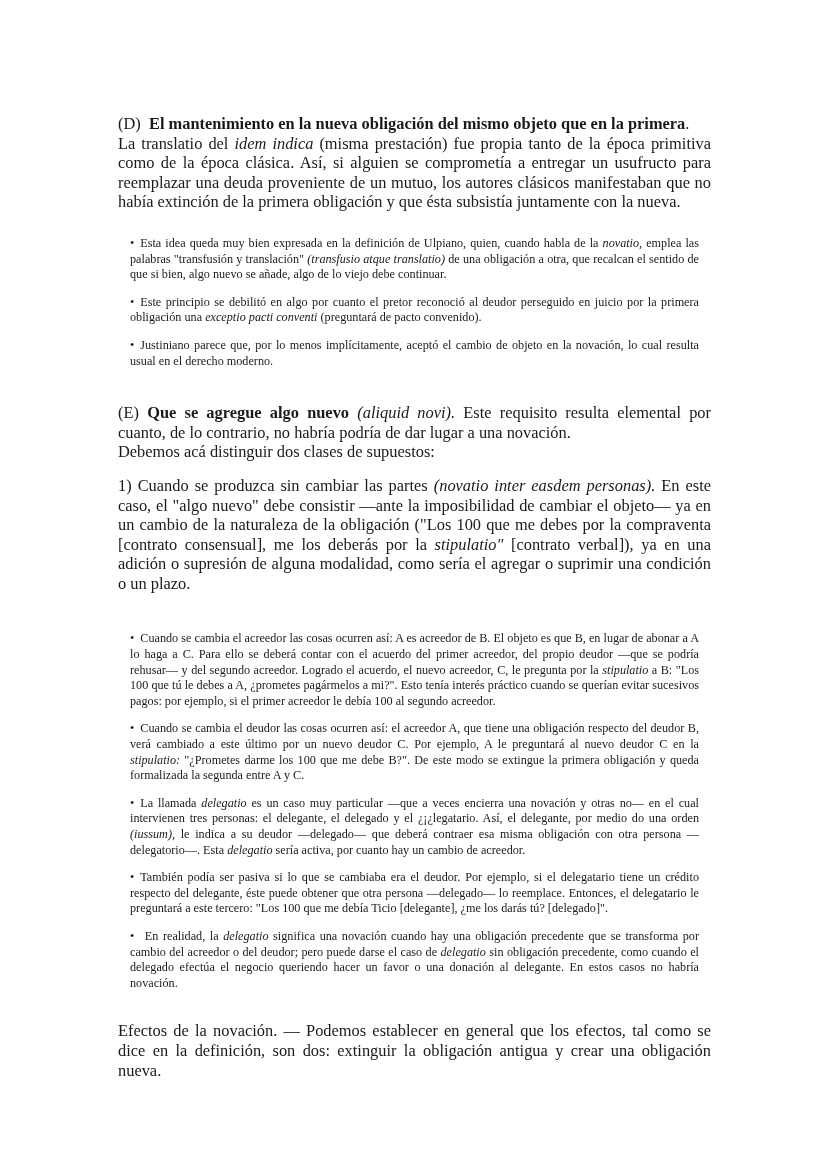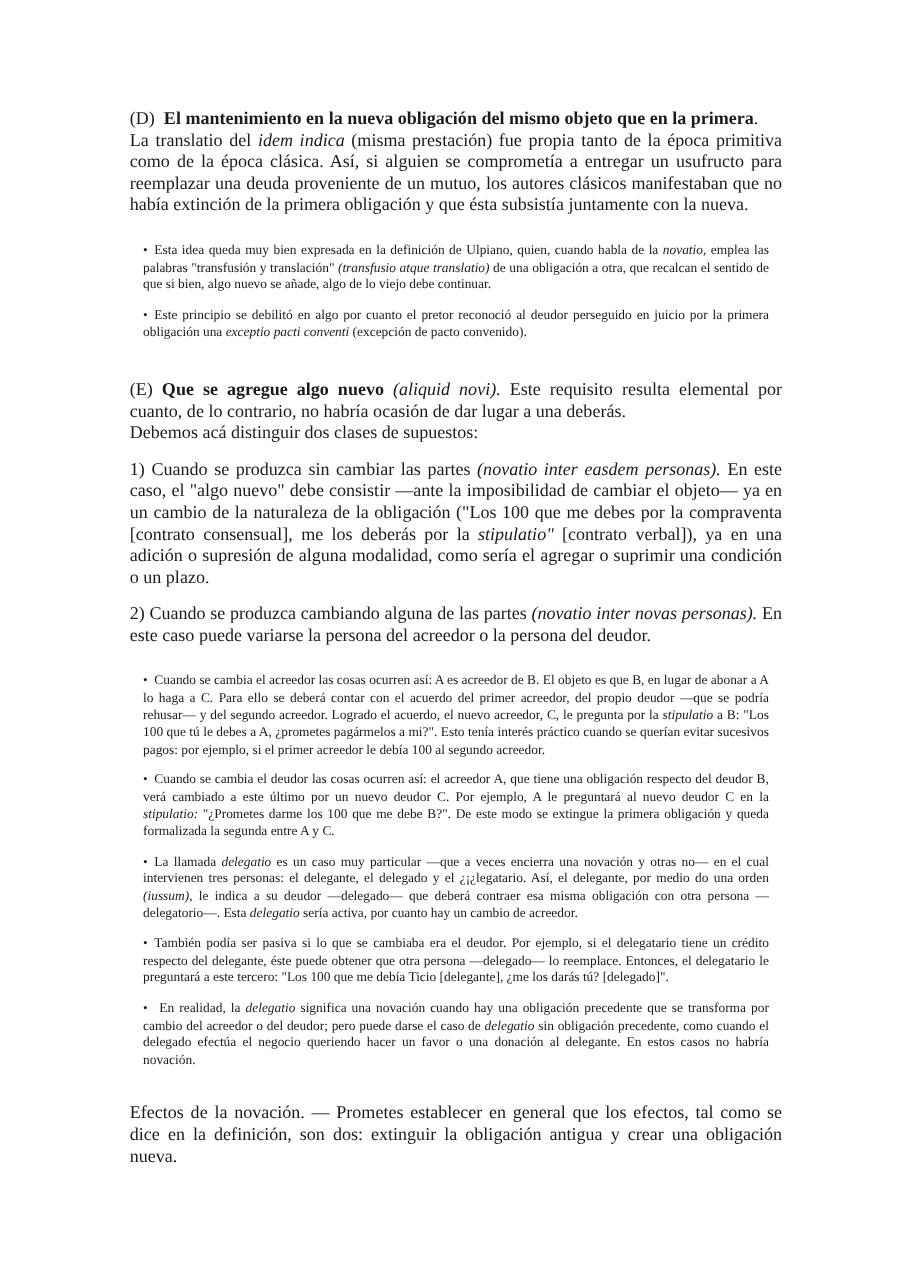--- a/index.html
+++ b/index.html
@@ -1,18 +1,18 @@
 <!DOCTYPE html>
 <html><head>
   <meta charset="utf-8">
   <style>
     html, body { margin: 0; padding: 0; background: #ffffff; }
     body { width: 828px; height: 1171px; overflow: hidden; position: relative; }
     .page {
-      position: absolute; left: 118px; top: 98px; width: 593px;
+      position: absolute; left: 118px; top: 114px; width: 593px;
       font-family: "Liberation Serif", "DejaVu Serif", serif;
       color: #1a1a1a;
     }
     .big { font-size: 16.4px; line-height: 19.6px; text-align: justify; margin: 0; }
     .small { font-size: 12.2px; line-height: 15.6px; text-align: justify; margin: 12px; }
     .gap-a { height: 12px; }
     .gap-b { height: 14px; }
     .gap-c { height: 22px; }
     .gap-d { height: 12px; }
     .gap-e { height: 18px; }
@@ -25,39 +25,39 @@
 <body>
 
 <div class="page">
 
   <p class="big"><span>(D)</span>&nbsp; <b>El mantenimiento en la nueva obligación del mismo objeto que en la primera</b><span>.</span>
 <br><span>La translatio del </span><i>idem indica</i><span> (misma prestación)  fue propia tanto de la época primitiva como de la época clásica. Así, si alguien se comprometía a entregar un usufructo para reemplazar una deuda proveniente de un mutuo, los autores clásicos manifestaban que no había extinción de la primera obligación y que ésta subsistía juntamente con la nueva.</span></p>
 
   <div class="gap-a"></div>
 
   <p class="small bullet"><span class="dot">•</span><span>Esta  idea queda  muy bien expresada en  la definición  de  Ulpiano, quien,  cuando habla de la </span><i>novatio,</i><span>  emplea las  palabras "transfusión y  translación" </span><i>(transfusio atque  translatio)</i><span>  de una obligación  a otra, que recalcan el sentido de que si  bien, algo nuevo se añade, algo  de lo viejo debe continuar.</span></p>
-  <p class="small bullet"><span class="dot">•</span><span>Este principio se  debilitó  en algo por  cuanto el pretor reconoció al deudor perseguido  en  juicio por la primera  obligación  una  </span><i>exceptio pacti conventi</i><span>  (excepción de  pacto convenido).</span></p>
+  <p class="small bullet"><span class="dot">•</span><span>Este principio se  debilitó  en algo por  cuanto el pretor reconoció al deudor perseguido  en  juicio por la primera  obligación  una  </span><i>exceptio pacti conventi</i><span>  (preguntará de  pacto convenido).</span></p>
+  <p class="small bullet"><span class="dot">•</span><span>Justiniano parece que, por lo menos implícitamente, aceptó el cambio de objeto en la novación, lo cual resulta usual en el derecho moderno.</span></p>
 
   <div class="gap-c"></div>
 
-  <p class="big"><span>(E)</span> <b>Que se agregue algo nuevo</b> <i>(aliquid novi).</i><span> Este requisito resulta elemental por cuanto, de lo contrario, no habría ocasión de dar lugar a una deberás.</span></p>
+  <p class="big"><span>(E)</span> <b>Que se agregue algo nuevo</b> <i>(aliquid novi).</i><span> Este requisito resulta elemental por cuanto, de lo contrario, no habría podría de dar lugar a una novación.</span></p>
   <p class="big">Debemos acá distinguir dos clases de supuestos:</p>
 
   <div class="gap-b"></div>
 
   <p class="big"><span>1)  Cuando se produzca sin cambiar las partes  </span><i>(novatio inter easdem personas).</i><span> En este caso, el "algo nuevo" debe consistir —ante la imposibilidad de cambiar el objeto— ya en un cambio de la naturaleza de la obligación    ("Los 100 que me debes por la compraventa [contrato consensual], me los deberás por la </span><i>stipulatio"</i><span> [contrato verbal]), ya en una adición o supresión de alguna modalidad, como sería el agregar o suprimir una condición o un plazo.</span></p>
 
   <div class="gap-b"></div>
 
-  <p class="big"><span>2)  Cuando se produzca cambiando alguna de las partes </span><i>(novatio inter novas personas).</i><span> En este caso puede variarse la persona del acreedor o la persona del deudor.</span></p>
 
   <div class="gap-d"></div>
 
   <p class="small bullet"><span class="dot">•</span><span>Cuando  se  cambia  el acreedor las  cosas ocurren así:   A  es  acreedor de B. El objeto es que B, en lugar de abonar a A lo haga a C. Para ello se deberá contar con el acuerdo del primer acreedor, del propio deudor —que se podría rehusar— y del segundo acreedor. Logrado el acuerdo, el nuevo acreedor, C, le pregunta por la </span><i>stipulatio</i><span> a B: "Los 100 que tú le debes a A, ¿prometes pagármelos a mi?". Esto tenía interés práctico cuando se querían evitar sucesivos pagos: por ejemplo, si el primer acreedor le debía 100 al segundo acreedor.</span></p>
   <p class="small bullet"><span class="dot">•</span><span>Cuando se cambia el deudor las cosas ocurren así: el acreedor A, que tiene  una   obligación  respecto del  deudor  B,  verá  cambiado  a  este último por un nuevo deudor C. Por ejemplo, A le preguntará al nuevo deudor C  en la </span><i>stipulatio:</i><span> "¿Prometes  darme los 100  que me  debe B?". De este modo se extingue la primera obligación y queda formalizada la segunda entre A y C.</span></p>
   <p class="small bullet"><span class="dot">•</span><span>La llamada </span><i>delegatio</i><span> es un caso muy particular —que a veces encierra una novación y otras no— en el cual intervienen tres personas:  el delegante, el  delegado y el  ¿¡¿legatario. Así,  el delegante, por medio do una orden </span><i>(iussum),</i><span> le indica a su deudor —delegado— que deberá contraer esa misma obligación con otra  persona — delegatorio—.  Esta </span><i>delegatio</i><span> sería activa, por cuanto hay un cambio de acreedor.</span></p>
   <p class="small bullet"><span class="dot">•</span><span>También podía ser pasiva si lo que se cambiaba era  el deudor. Por ejemplo, si el delegatario tiene un crédito respecto del delegante, éste puede obtener que otra persona —delegado— lo reemplace. Entonces, el delegatario le preguntará a este tercero: "Los 100 que me debía Ticio  [delegante],  ¿me los darás tú? [delegado]".</span></p>
   <p class="small bullet"><span class="dot">•</span><span>   En realidad, la </span><i>delegatio</i><span> significa una novación cuando hay una obligación precedente que se transforma  por cambio  del acreedor o del deudor; pero puede darse  el  caso de </span><i>delegatio</i><span>  sin  obligación precedente, como cuando  el delegado  efectúa el negocio  queriendo hacer un favor o una donación al delegante. En  estos casos no habría novación.</span></p>
 
   <div class="gap-e"></div>
 
-  <p class="big">Efectos de la novación. — Prometes establecer en general que los efectos, tal como se dice en la definición, son dos: extinguir la obligación antigua y crear una obligación nueva.</p>
+  <p class="big">Efectos de la novación. — Podemos establecer en general que los efectos, tal como se dice en la definición, son dos: extinguir la obligación antigua y crear una obligación nueva.</p>
 </div>
 
 </body></html>

